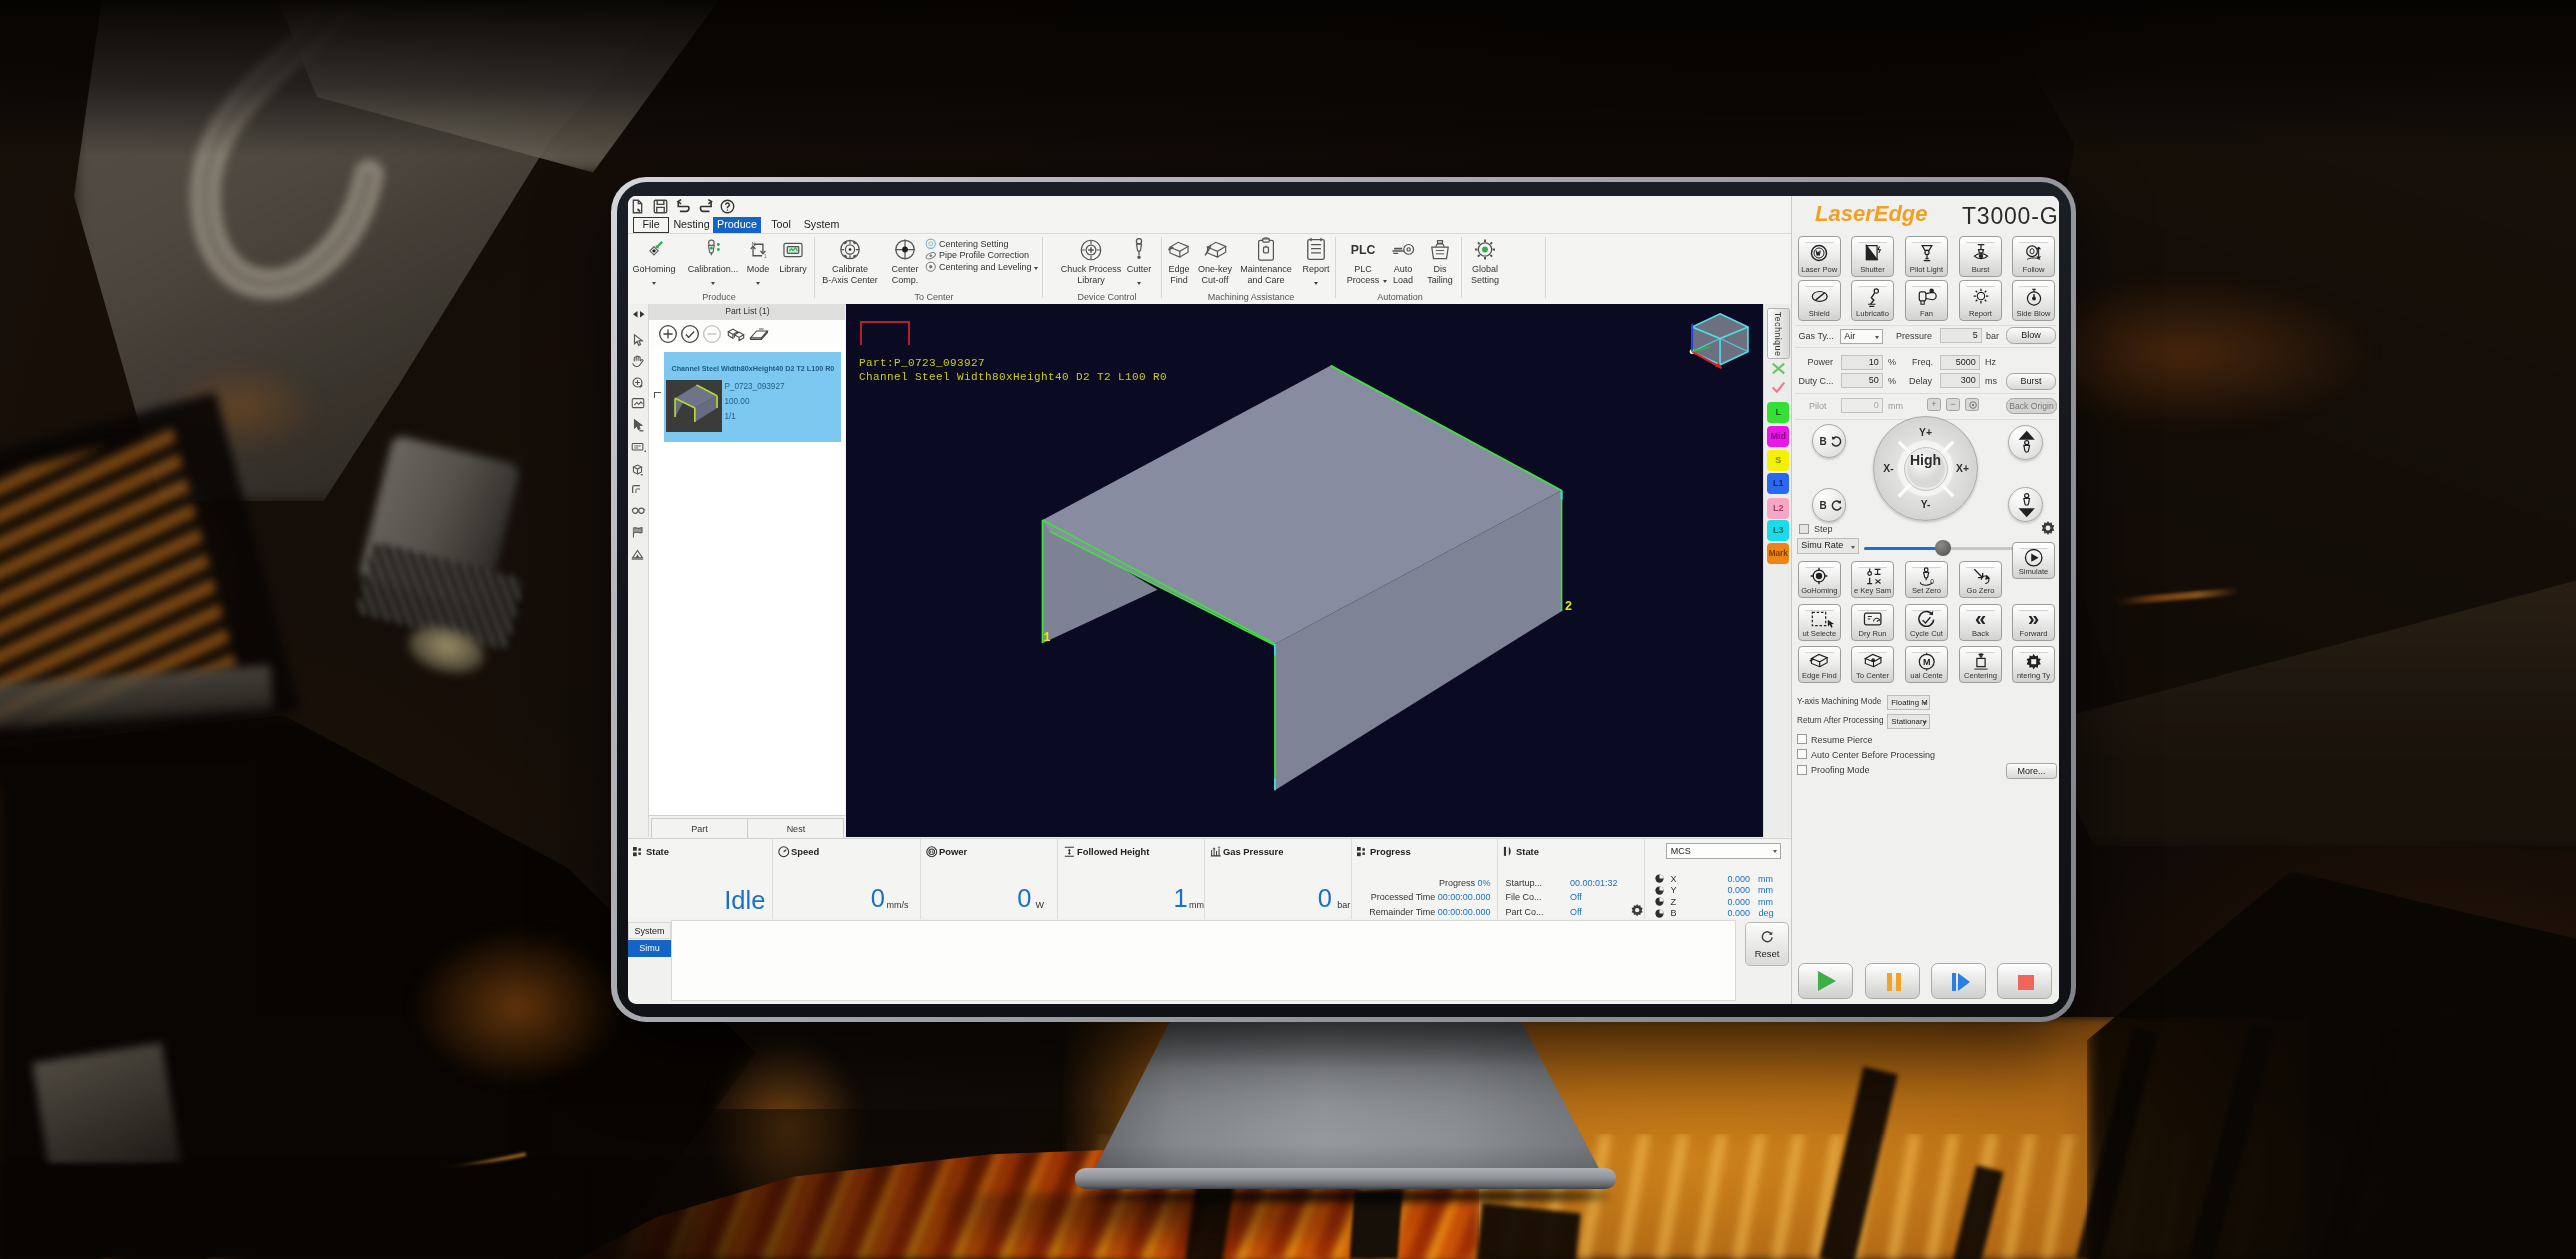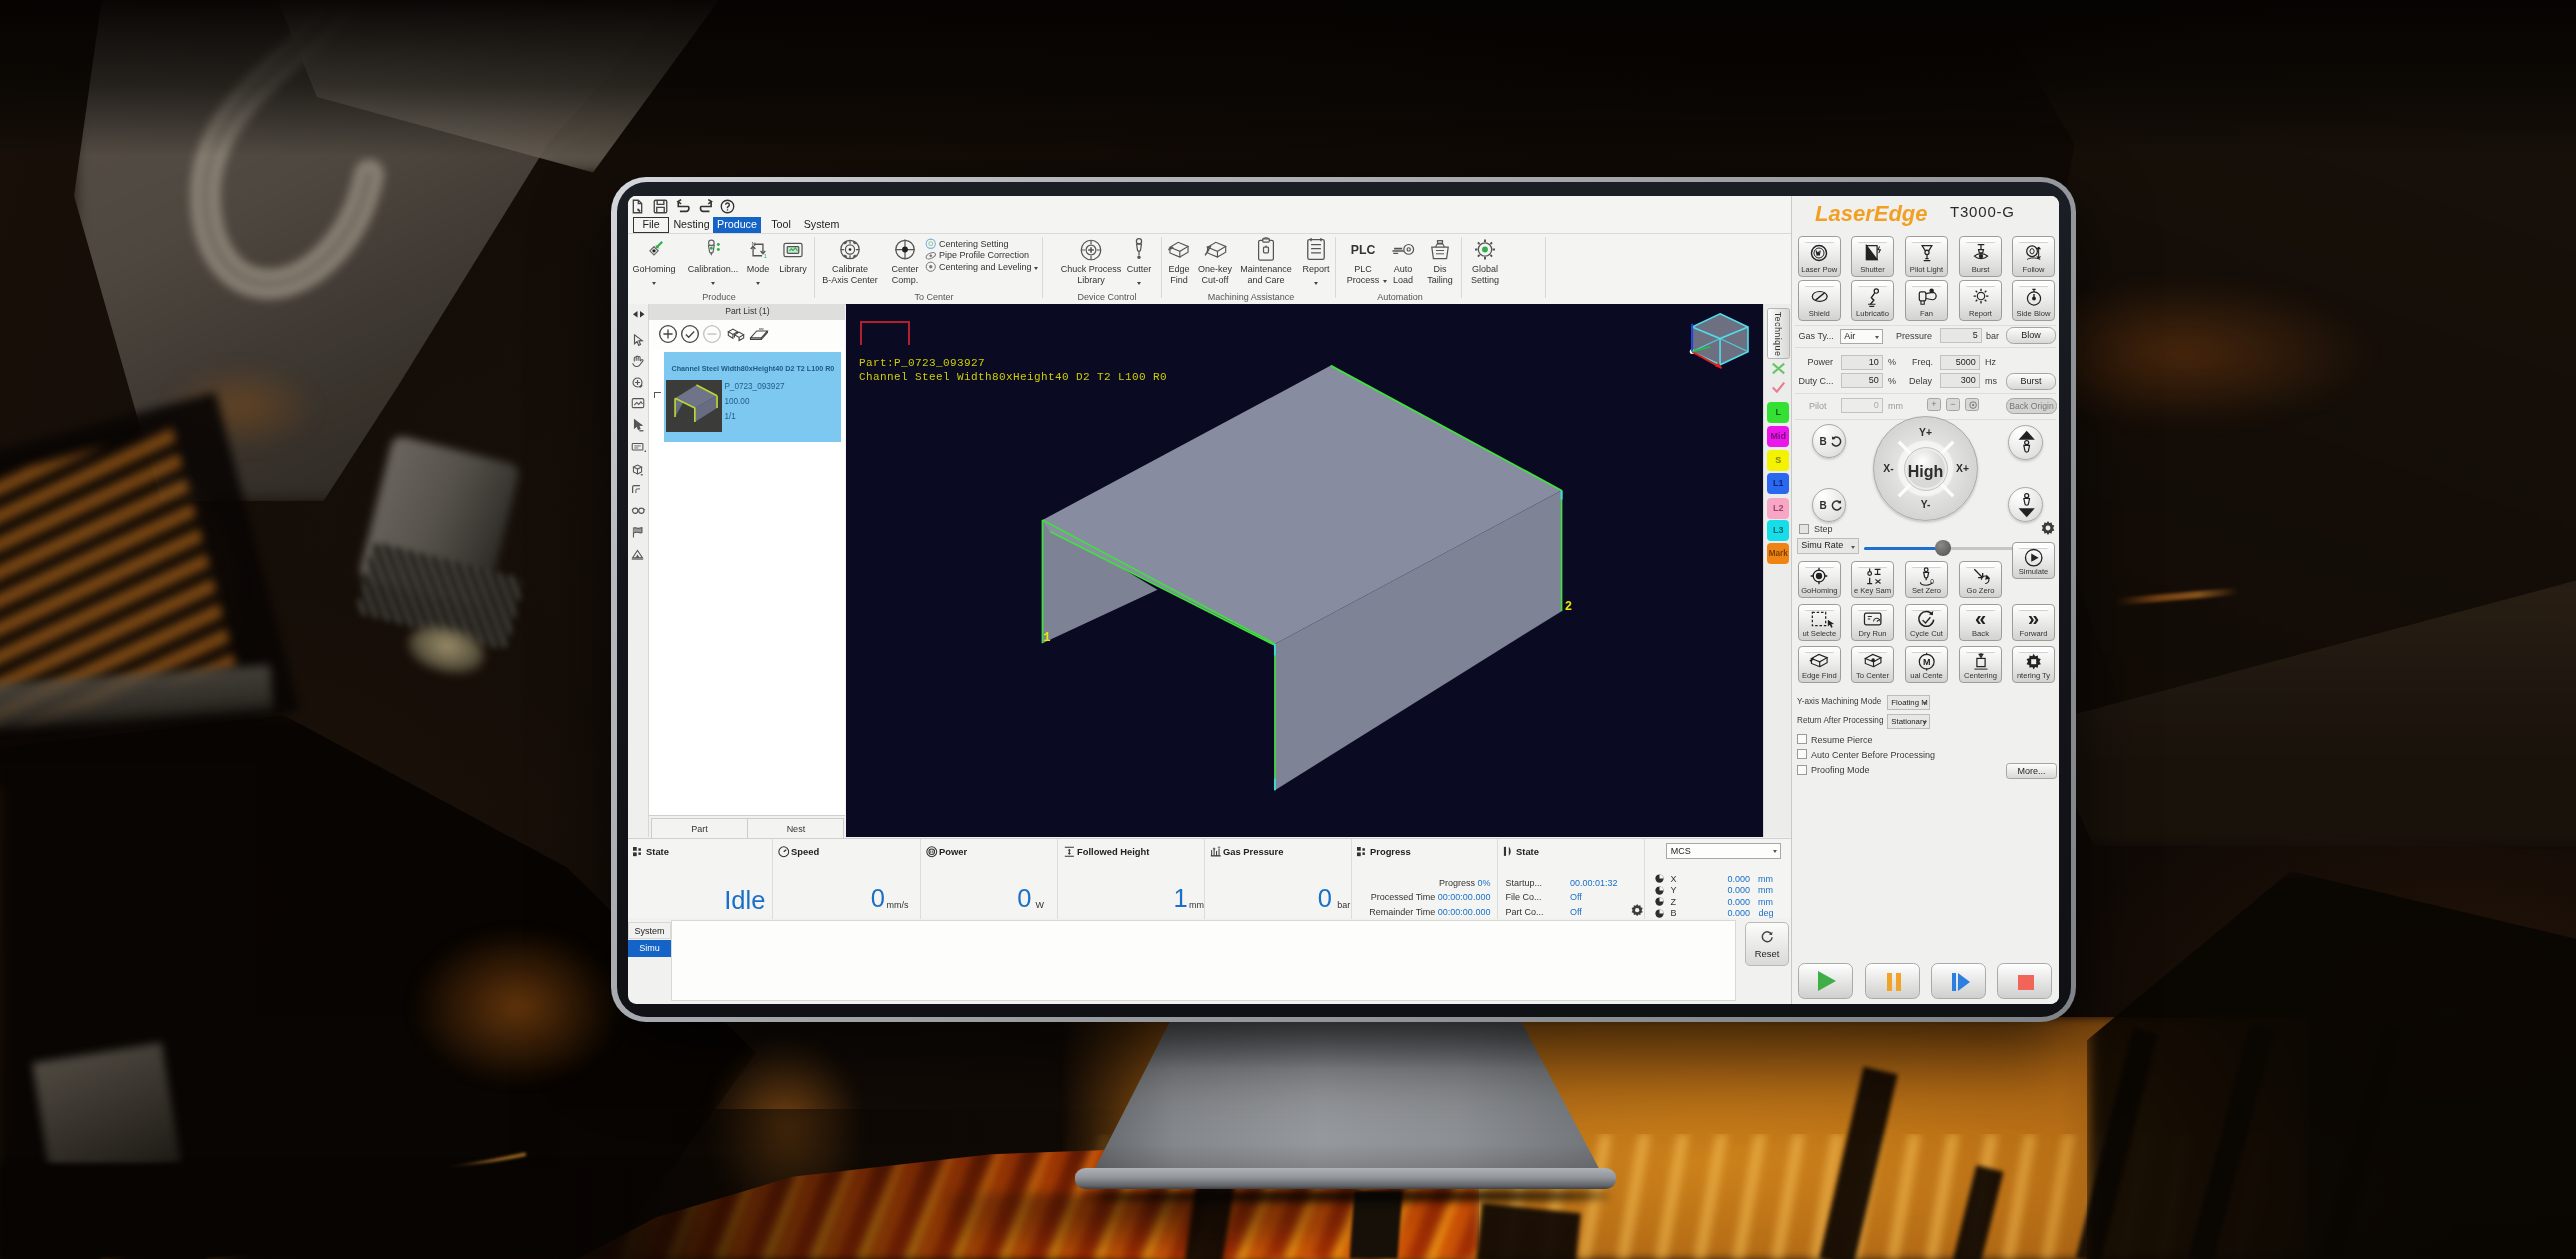--- a/index.html
+++ b/index.html
@@ -165,21 +165,21 @@
 .prow { font-size:9px; color:#333; white-space:nowrap; }
 .pval { color:#1a70c8; }
 
 #syslog { left:43px; top:724px; width:1065px; height:81px; background:#fdfdfc; border:0.8px solid #d8d8d7; }
 #systab { left:0px; top:726px; width:43px; height:17px; font-size:9px; color:#222; text-align:center; line-height:17px; background:#f1f1f0; border:0.8px solid #d8d8d7; }
 #alarmtab { left:0px; top:744px; width:43px; height:17px; font-size:9px; color:#fff; text-align:center; line-height:17px; background:#1464c8; }
 #resetbtn { left:1117px; top:726px; width:44px; height:44px; background:linear-gradient(180deg,#fcfcfb,#d9d9d8); border:0.8px solid #b9b9b8; border-radius:5px; text-align:center; }
 
 #rpanel { left:1163px; top:0; width:269px; height:808px; background:#f0f0ef; border-left:0.8px solid #c9c9c8; }
 #logo { left:23px; top:5px; font-size:22px; font-weight:bold; font-style:italic; color:#f2a024; }
-#model { left:158px; top:6.6px; font-size:15px; color:#2b2b2b; letter-spacing:0.8px;text-align:center; }
+#model { left:170px; top:6.6px; font-size:23px; color:#2b2b2b; letter-spacing:0.8px;text-align:center; }
 .rbtn { width:43px; height:41px; background:linear-gradient(180deg,#ffffff 0%,#ededec 45%,#d2d2d1 100%);
   border:0.8px solid #9c9c9b; border-radius:4.1px; box-shadow: inset 0 0.8px 0 #fff; }
 .rbtn .lbl { position:absolute; left:-5px; right:-5px; bottom:1.6px; font-size:7.6px; color:#333; text-align:center; }
 .rbtn .hl { position:absolute; left:5.8px; top:2.5px; right:5.8px; height:2.5px; background:rgba(255,255,255,.95); border-radius:1.6px; box-shadow:0 0.8px 0.8px rgba(120,120,120,.4); }
 .rbtn .ic { position:absolute; left:0; right:0; top:5.8px; height:21.4px; text-align:center; font-size:14px; color:#2d2d2d; line-height:21.4px; }
 .rlbl { font-size:9px; color:#3a3a3a; white-space:nowrap; }
 .rlbl2 { font-size:8.2px; color:#3a3a3a; white-space:nowrap; }
 .rinput { background:#e7e7e6; border:0.8px solid #c2c2c1; font-size:9px; color:#222; text-align:right; padding-right:3.3px; line-height:13px; }
 .rdrop { background:#fbfbfa; border:0.8px solid #a8a8a7; font-size:9px; color:#222; padding-left:3.3px; line-height:13px; }
 .dc { position:absolute !important; right:3.3px; top:5.8px; width:0; height:0; border-left:2.9px solid transparent; border-right:2.9px solid transparent; border-top:3.7px solid #555; }
@@ -880,21 +880,21 @@
               <radialGradient id="hg" cx="40%" cy="30%">
                 <stop offset="0%" stop-color="#ffffff"></stop>
                 <stop offset="100%" stop-color="#d9d9d8"></stop>
               </radialGradient>
             </defs>
         </svg>
         <div class="cblbl" style="top:10px;font-size:10.3px">Y+</div>
         <div class="cblbl" style="top:82px;font-size:10.3px">Y-</div>
         <div class="cblbl" style="top:46px;left:-37px;font-size:10.3px">X-</div>
         <div class="cblbl" style="top:46px;left:37px;font-size:10.3px">X+</div>
-        <div class="cblbl" style="top:46px;font-size:16px">High</div>
+        <div class="cblbl" style="top:35px;font-size:14px">High</div>
       </div>
       <div class="circbtn abs" style="left:216px;top:229px;width:35px;height:35px">
         <svg style="position:absolute;left:6.6px;top:4.1px" width="21.4" height="26" viewBox="0 0 26 32">
             <polygon points="13,1 23,12 3,12" fill="#222"></polygon>
             <g fill="none" stroke="#222" stroke-width="1.5">
               <circle cx="13" cy="15.5" r="2.5"></circle>
               <path d="M9.5 19 h7 l-1.2 6 a2.3 2.3 0 0 1 -4.6 0 Z"></path>
             </g>
           </svg>
       </div>

